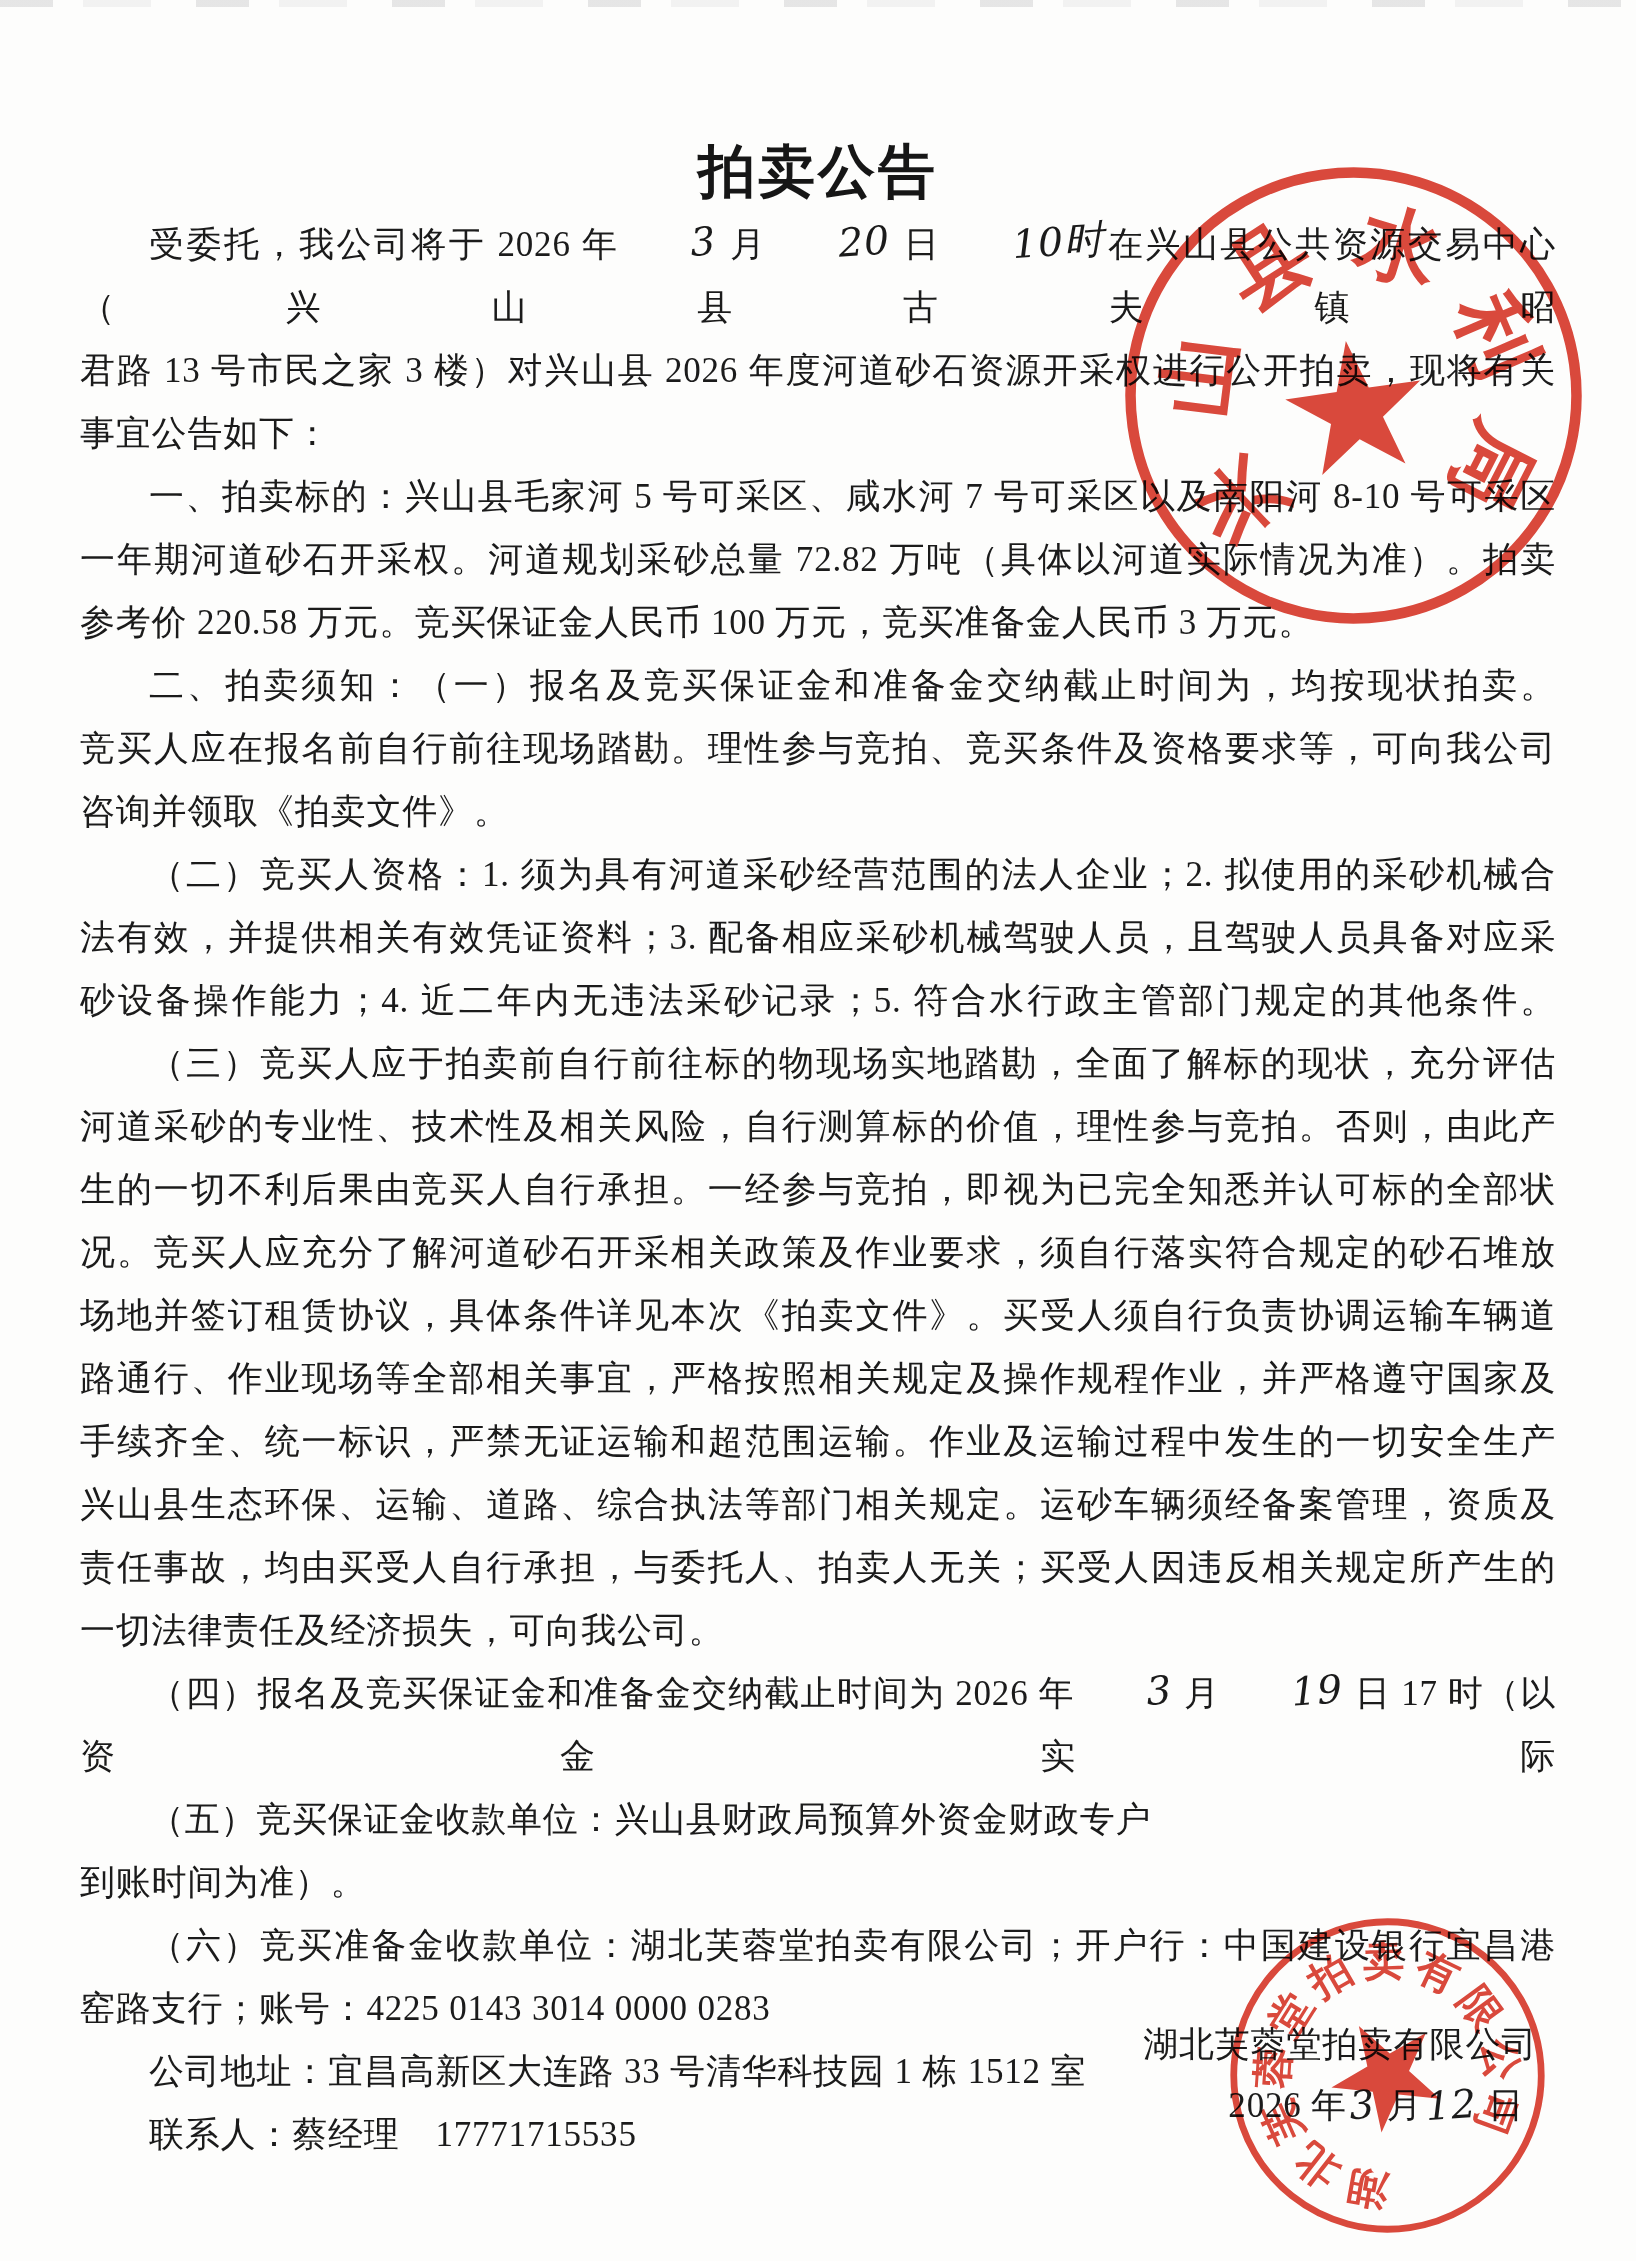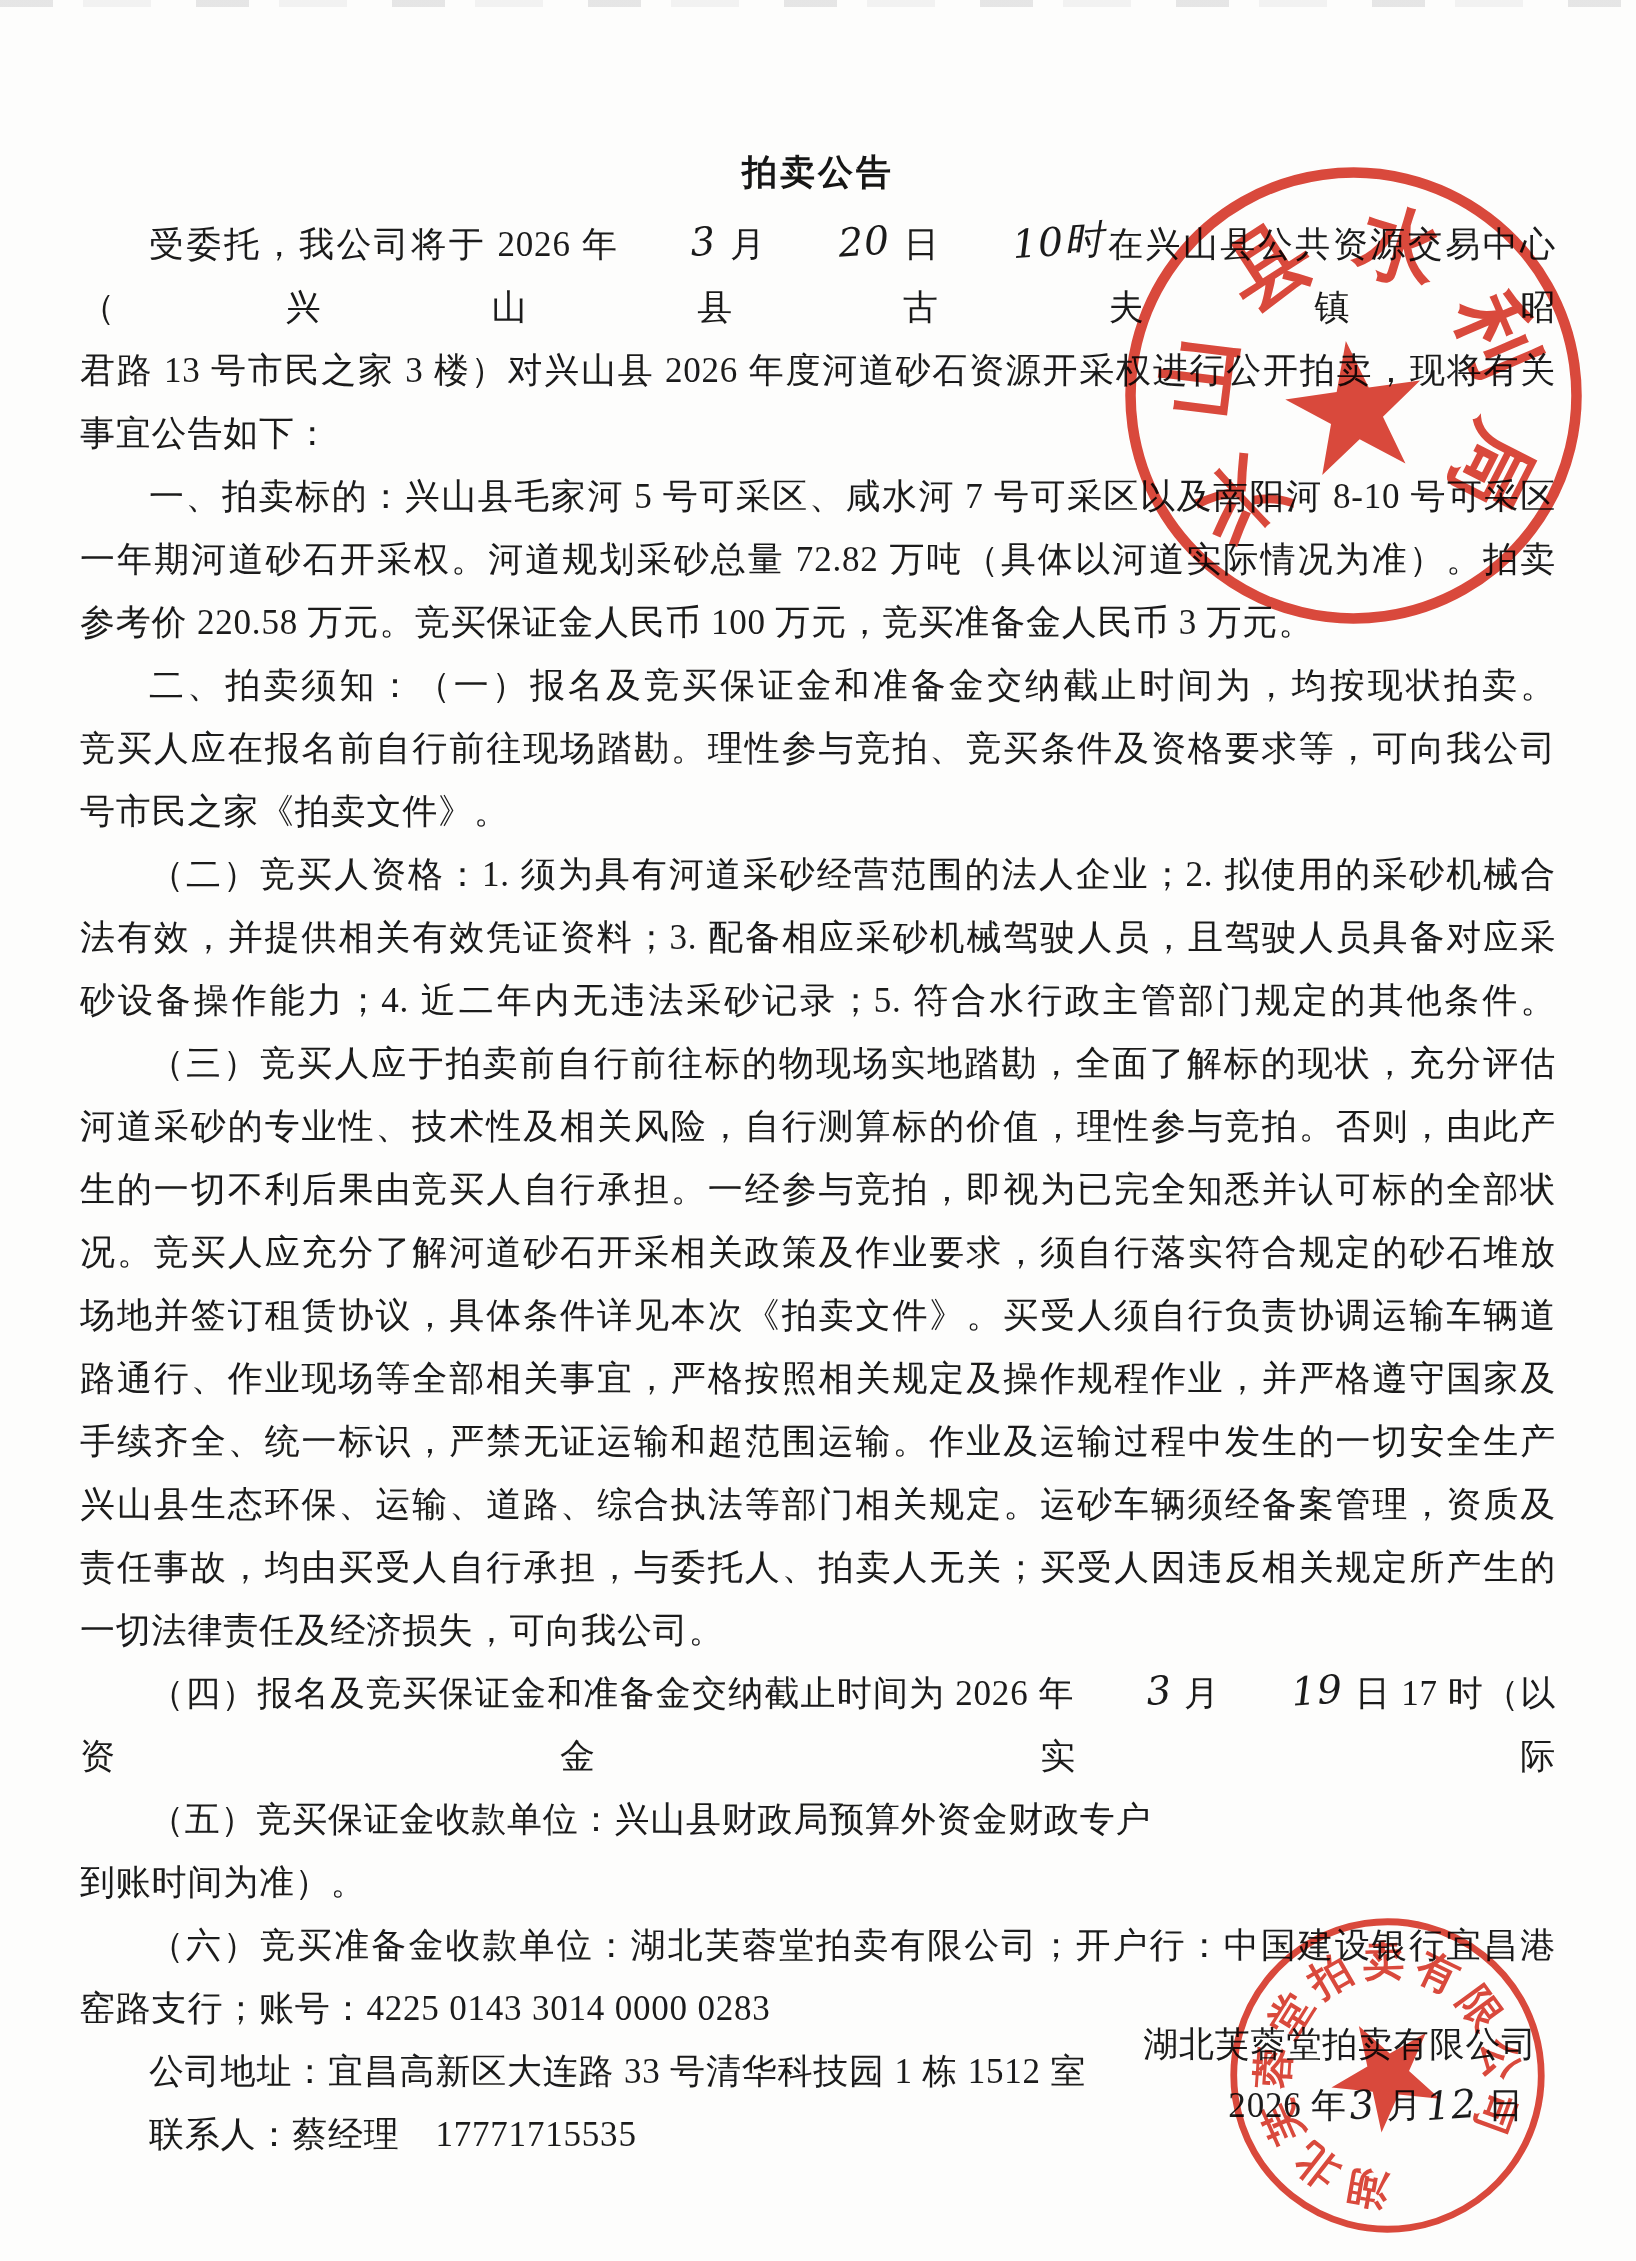--- a/index.html
+++ b/index.html
@@ -17,21 +17,21 @@
     background:repeating-linear-gradient(90deg,
       rgba(120,120,125,.22) 0 53px, rgba(255,255,255,0) 53px 83px,
       rgba(140,140,145,.12) 83px 151px, rgba(255,255,255,0) 151px 196px);
     opacity:.8;
   }
   #doc-title{
     position:absolute;top:134px;left:0;width:100%;
     text-align:center;
     font-family:"Liberation Sans", sans-serif;
     font-weight:bold;
-    font-size:35px;line-height:75px;
+    font-size:57px;line-height:75px;
     letter-spacing:3px;
     color:#161616;
   }
   #doc-body{
     position:absolute;top:213px;left:80px;right:80px;
   }
   .line{
     font-size:35px;
     line-height:63px;
     text-align:justify;
@@ -76,21 +76,21 @@
 
   <div id="doc-body">
       <div class="line fill indent"><span>受委托，我公司将于 2026 年</span><span class="hand">3</span><span> 月</span><span class="hand">20</span><span> 日</span><span class="hand">10时</span><span>在兴山县公共资源交易中心（兴山县古夫镇昭</span></div>
       <div class="line fill"><span>君路 13 号市民之家 3 楼）对兴山县 2026 年度河道砂石资源开采权进行公开拍卖，现将有关</span></div>
       <div class="line"><span>事宜公告如下：</span></div>
       <div class="line fill indent"><span>一、拍卖标的：兴山县毛家河 5 号可采区、咸水河 7 号可采区以及南阳河 8-10 号可采区</span></div>
       <div class="line fill"><span>一年期河道砂石开采权。河道规划采砂总量 72.82 万吨（具体以河道实际情况为准）。拍卖</span></div>
       <div class="line"><span>参考价 220.58 万元。竞买保证金人民币 100 万元，竞买准备金人民币 3 万元。</span></div>
       <div class="line fill indent"><span>二、拍卖须知：（一）报名及竞买保证金和准备金交纳截止时间为，均按现状拍卖。</span></div>
       <div class="line fill"><span>竞买人应在报名前自行前往现场踏勘。理性参与竞拍、竞买条件及资格要求等，可向我公司</span></div>
-      <div class="line"><span>号市民之家《拍卖文件》。</span></div>
+      <div class="line"><span>咨询并领取《拍卖文件》。</span></div>
       <div class="line fill indent"><span>（二）竞买人资格：1. 须为具有河道采砂经营范围的法人企业；2. 拟使用的采砂机械合</span></div>
       <div class="line fill"><span>法有效，并提供相关有效凭证资料；3. 配备相应采砂机械驾驶人员，且驾驶人员具备对应采</span></div>
       <div class="line fill"><span>砂设备操作能力；4. 近二年内无违法采砂记录；5. 符合水行政主管部门规定的其他条件。</span></div>
       <div class="line fill indent"><span>（三）竞买人应于拍卖前自行前往标的物现场实地踏勘，全面了解标的现状，充分评估</span></div>
       <div class="line fill"><span>河道采砂的专业性、技术性及相关风险，自行测算标的价值，理性参与竞拍。否则，由此产</span></div>
       <div class="line fill"><span>生的一切不利后果由竞买人自行承担。一经参与竞拍，即视为已完全知悉并认可标的全部状</span></div>
       <div class="line fill"><span>况。竞买人应充分了解河道砂石开采相关政策及作业要求，须自行落实符合规定的砂石堆放</span></div>
       <div class="line fill"><span>场地并签订租赁协议，具体条件详见本次《拍卖文件》。买受人须自行负责协调运输车辆道</span></div>
       <div class="line fill"><span>路通行、作业现场等全部相关事宜，严格按照相关规定及操作规程作业，并严格遵守国家及</span></div>
       <div class="line fill"><span>手续齐全、统一标识，严禁无证运输和超范围运输。作业及运输过程中发生的一切安全生产</span></div>

